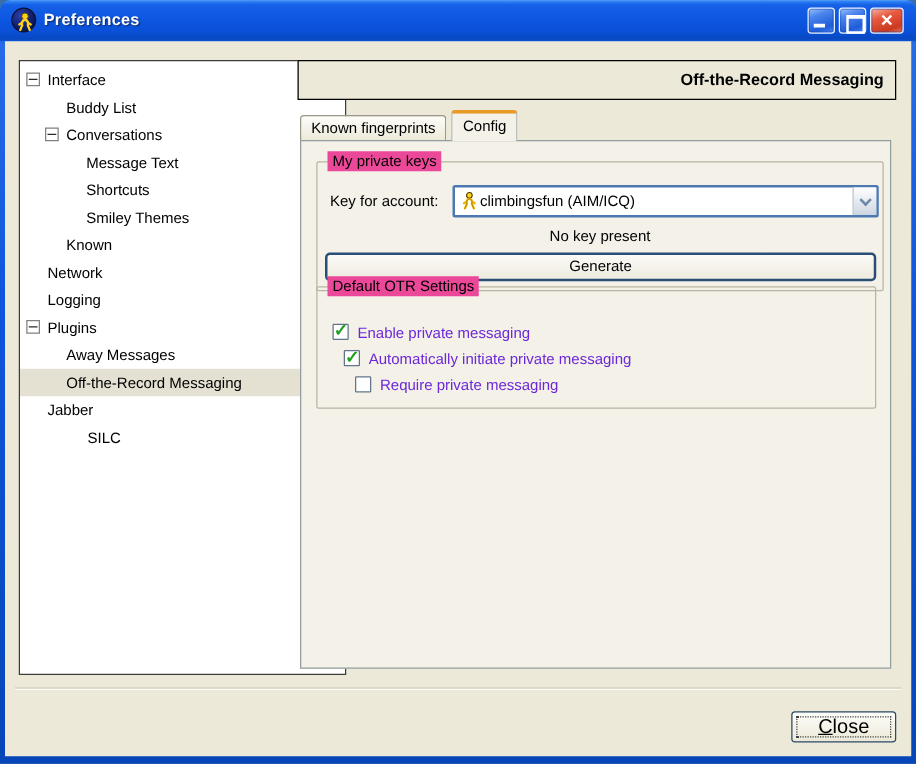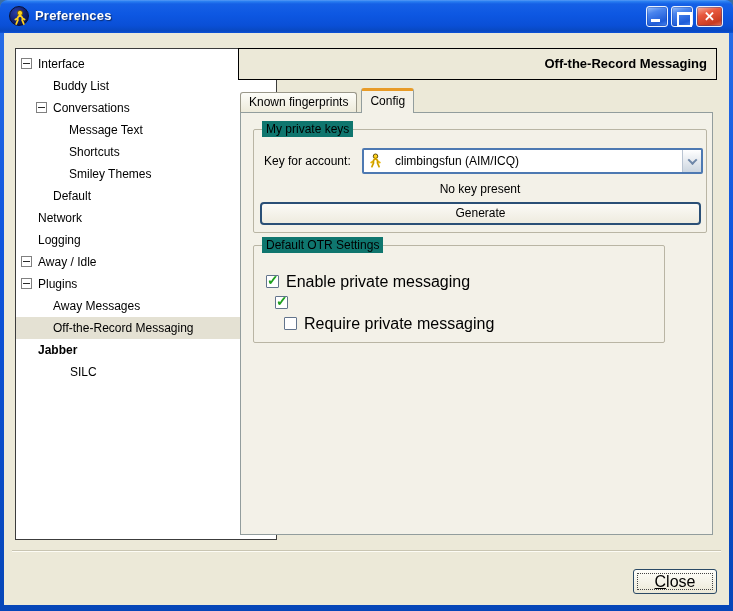--- a/index.html
+++ b/index.html
@@ -60,51 +60,51 @@
     background:linear-gradient(#fdfdf9,#ece9d8); border:1px solid #9a988a; border-bottom:none;
     border-radius:3px 3px 0 0; margin-right:4px; }
   .tab.active { height:25px; line-height:21px; background:#f3f1e8; border:1px solid #929d9d;
     border-bottom:none; border-top:3px solid #e89b27; position:relative; z-index:3; }
 
   .tab-page { position:absolute; left:236px; top:79px; width:473px; height:423px;
     background:#f3f1e8; border:1px solid #929d9d; z-index:1; }
 
   
   .group { position:absolute; border:1px solid #b9b5a4; border-radius:2px; }
-  .group-legend { position:absolute; top:-9px; left:8px; padding:0 4px; background:#0f766e;
+  .group-legend { position:absolute; top:-9px; left:8px; padding:0 4px; background:#ec4899;
     font-size:12px; color:#000; line-height:16px; white-space:nowrap; }
   .group-keys { left:12px; top:16px; width:454px; height:104px; }
-  .group-otr  { left:12px; top:132px; width:412px; height:98px; }
+  .group-otr  { left:12px; top:116px; width:448px; height:98px; }
 
   .field-label { position:absolute; left:10px; top:18px; height:26px; line-height:26px; font-size:12px; color:#000; }
 
   .combo { position:absolute; left:108px; top:18px; width:341px; height:26px;
     border:2px solid #4d79b2; border-radius:2px; background:#fff; display:flex; align-items:stretch; }
-  .combo-value { flex:1; display:flex; align-items:center; gap:12px; padding-left:4px;
+  .combo-value { flex:1; display:flex; align-items:center; gap:1px; padding-left:4px;
     font-size:12px; color:#000; overflow:hidden; white-space:nowrap; }
   .combo-btn { width:19px; background:linear-gradient(#ffffff,#e3e8ee 55%,#ccd6e0);
     border-left:1px solid #b9c4d2; display:flex; align-items:center; justify-content:center; }
   .chevron { width:7px; height:7px; border-left:2px solid #6e87a8; border-bottom:2px solid #6e87a8;
     transform:rotate(-45deg) translate(1px,-1px); }
 
   .key-status { position:absolute; left:0; top:52px; width:100%; text-align:center;
     font-size:12px; color:#000; }
 
   .btn-generate { position:absolute; left:6px; top:72px; width:441px; height:23px;
     border:2px solid #2a4f76; border-radius:4px;
     background:linear-gradient(#fbfaf6,#eeebdf); font-size:12px; color:#000;
     text-align:center; line-height:19px; }
 
   
   .opt-row { position:absolute; height:17px; }
   .checkbox { position:absolute; top:1px; width:13px; height:13px; background:#fff;
     border:1px solid #62748c; border-radius:1px; }
   .checkbox .check { position:absolute; left:0px; top:-3px; font-size:14px; font-weight:bold;
     color:#1ea01e; line-height:14px; }
-  .opt-label { position:absolute; top:0; height:17px; line-height:16px; font-size:16px; color:#000000; white-space:nowrap; }
+  .opt-label { position:absolute; top:0; height:17px; line-height:16px; font-size:12px; color:#6d28d9; white-space:nowrap; }
 
   
   .separator { position:absolute; left:8px; top:517px; width:709px; height:2px;
     border-top:1px solid #c9c5b2; border-bottom:1px solid #fdfcf5; }
   .btn-close { position:absolute; left:629px; top:536px; width:84px; height:25px;
     border:1px solid #2b4a66; border-radius:3px;
     background:linear-gradient(#fefefa,#ece9d8); font-size:16px; color:#000;
     text-align:center; line-height:23px; }
   .btn-close .focus-rect { position:absolute; left:3px; top:3px; right:3px; bottom:3px;
     border:1px dotted #444; }
@@ -150,48 +150,42 @@
         <div class="tree-row">
           <span class="tree-label" style="left: 53px;">Message Text</span>
         </div>
         <div class="tree-row">
           <span class="tree-label" style="left: 53px;">Shortcuts</span>
         </div>
         <div class="tree-row">
           <span class="tree-label" style="left: 53px;">Smiley Themes</span>
         </div>
         <div class="tree-row">
-          <span class="tree-label" style="left: 37px;">Default</span>
+          <span class="tree-label" style="left: 37px;">Known</span>
         </div>
         <div class="tree-row">
           <span class="tree-label" style="left: 22px;">Network</span>
         </div>
         <div class="tree-row">
           <span class="tree-label" style="left: 22px;">Logging</span>
-        </div>
-        <div class="tree-row">
-          <span class="expander" style="left: 5px;">
-            <i></i>
-          </span>
-          <span class="tree-label" style="left: 22px;">Away / Idle</span>
         </div>
         <div class="tree-row">
           <span class="expander" style="left: 5px;">
             <i></i>
           </span>
           <span class="tree-label" style="left: 22px;">Plugins</span>
         </div>
         <div class="tree-row">
           <span class="tree-label" style="left: 37px;">Away Messages</span>
         </div>
         <div class="tree-row selected">
           <span class="tree-label" style="left: 37px;">Off-the-Record Messaging</span>
         </div>
         <div class="tree-row">
-          <span class="tree-label" style="left: 22px; font-weight: bold;">Jabber</span>
+          <span class="tree-label" style="left: 22px;">Jabber</span>
         </div>
         <div class="tree-row">
           <span class="tree-label" style="left: 22px; margin-left: 32px;">SILC</span>
         </div>
       </div>
 
     <div class="panel-header">Off-the-Record Messaging</div>
 
     <div class="tabs">
         <div class="tab">Known fingerprints</div>
@@ -232,20 +226,21 @@
             <div class="opt-row" style="top: 28px; left: 0px; right: 0px;">
               <span class="checkbox" style="left: 12px;">
                 <span class="check">✓</span>
               </span>
               <span class="opt-label" style="left: 32px;">Enable private messaging</span>
             </div>
             <div class="opt-row" style="top: 49px; left: 0px; right: 0px;">
               <span class="checkbox" style="left: 21px;">
                 <span class="check">✓</span>
               </span>
+              <span class="opt-label" style="left: 41px;">Automatically initiate private messaging</span>
             </div>
             <div class="opt-row" style="top: 70px; left: 0px; right: 0px;">
               <span class="checkbox" style="left: 30px;"></span>
               <span class="opt-label" style="left: 50px;">Require private messaging</span>
             </div>
           </div>
       </div>
 
     </div>
 

